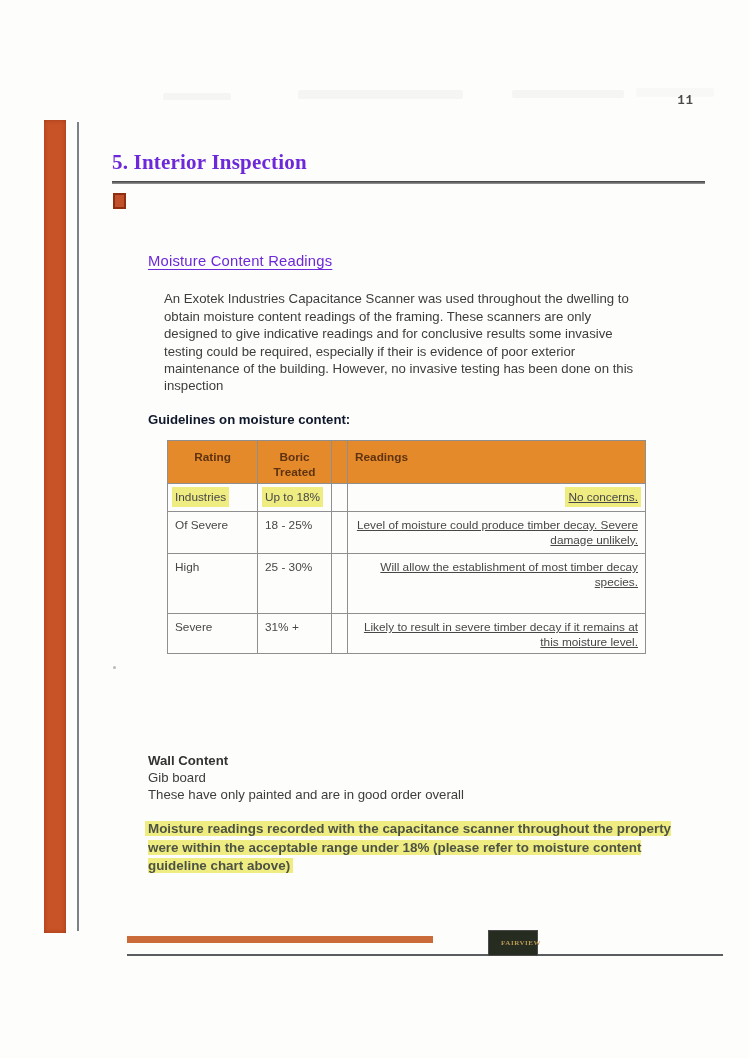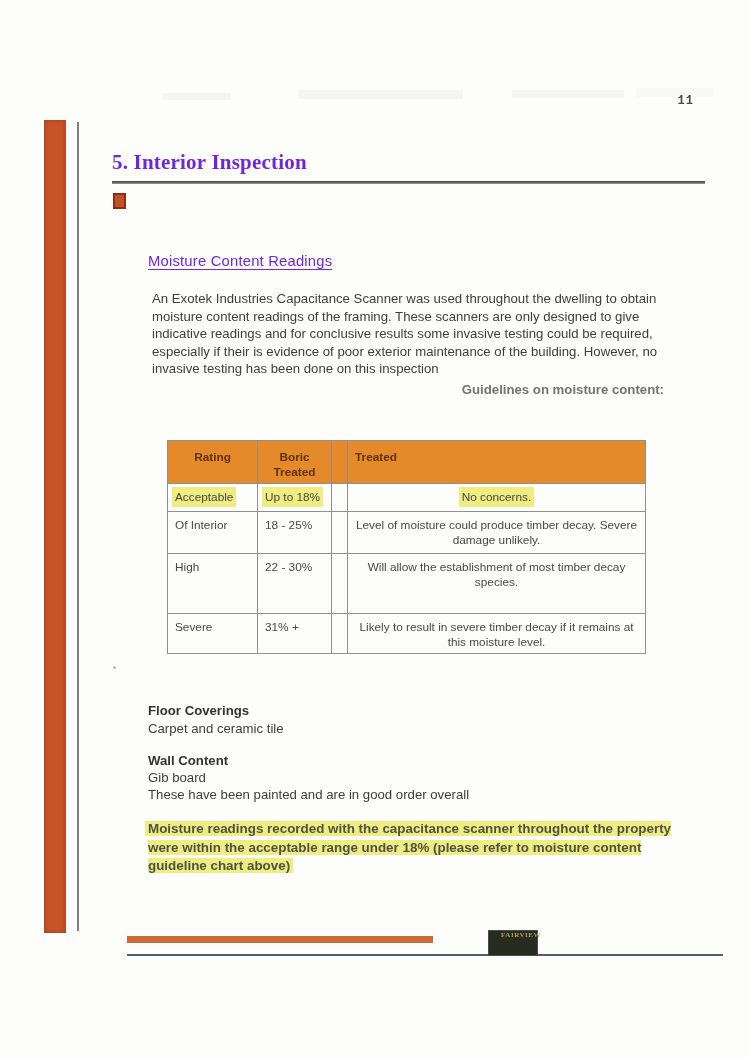--- a/index.html
+++ b/index.html
@@ -54,22 +54,22 @@
 
   .content{
     position:absolute;left:148px;top:253px;width:516px;
     font-size:13.2px;line-height:17.4px;
   }
   .mc-heading{
     font-size:14.8px;color:#6d28d9;
     text-decoration:underline;text-underline-offset:3px;
     margin-bottom:20px;letter-spacing:.2px;
   }
-  .intro{margin:4px;}
-  .guidelines-label{font-weight:bold;color:#737373;text-align:right;}
+  .intro{margin:16px;}
+  .guidelines-label{font-weight:bold;color:#0f172a;}
 
   .mc-table{
     position:absolute;left:167px;top:440px;width:478px;
     border-collapse:collapse;table-layout:fixed;
     font-size:11.8px;line-height:14.5px;color:#474747;
   }
   .mc-table td,.mc-table th{
     border:1px solid #8f8f8f;
     padding:6px 7px 4px 7px;
     vertical-align:top;
@@ -78,21 +78,21 @@
   .mc-table th{
     background:var(--table-header,#e48a2a);
     color:var(--header-text,#5f3210);
     font-weight:bold;text-align:center;
     height:34px;box-sizing:border-box;
     padding-top:9px;
   }
   .mc-table th.comment-h{text-align:left;}
   .mc-table td.rating{text-align:left;}
   .mc-table td.boric{text-align:left;}
-  .mc-table td.comment{text-align:center;}
+  .mc-table td.comment{text-align:right;text-decoration:underline;}
   tr.r0{height:28px;}
   tr.r1{height:42px;}
   tr.r2{height:60px;}
   tr.r3{height:38px;margin-top:48px;}
   tr.hl .cell-text{background:var(--highlight-yellow,#efec82);box-shadow:0 0 0 3px var(--highlight-yellow,#efec82);}
   .cell-text{display:inline;}
 
   .floor-block{position:absolute;left:148px;top:702px;font-size:13.2px;line-height:17.6px;}
   .wall-block{position:absolute;left:148px;top:752px;font-size:13.2px;line-height:17.2px;}
   .blk-label{font-weight:bold;color:#333;}
@@ -112,21 +112,21 @@
     background:var(--footer-bar,#cc6b3a);
   }
   .footer-line{
     position:absolute;left:127px;top:954px;width:596px;height:2px;
     background:#5a5d60;
   }
   .logo-badge{
     position:absolute;left:488px;top:930px;width:50px;height:26px;
     background:var(--logo-bg,#272c20);
     border:1px solid #4a4a4a;box-sizing:border-box;
-    display:flex;align-items:flex-start;justify-content:center;padding-left:16px;
+    display:flex;align-items:center;justify-content:center;padding-left:16px;
   }
   .logo-badge .logo-text{
     font-family:"Liberation Serif", serif;
     font-size:7px;font-weight:bold;letter-spacing:.5px;
     color:var(--logo-text-color,#b99a55);
   }
 </style>
 </head>
 <body>
 
@@ -158,60 +158,56 @@
       <col style="width:90px">
         <col style="width:74px">
         <col style="width:16px">
         <col style="width:298px">
     </colgroup>
     <thead>
       <tr>
         <th>Rating</th>
         <th>Boric Treated</th>
         <th></th>
-        <th class="comment-h">Treated</th>
+        <th class="comment-h">Readings</th>
       </tr>
     </thead>
     <tbody>
       <tr class="r0 hl">
-        <td class="rating"><span class="cell-text">Acceptable</span></td>
+        <td class="rating"><span class="cell-text">Industries</span></td>
         <td class="boric"><span class="cell-text">Up to 18%</span></td>
         <td></td>
         <td class="comment"><span class="cell-text">No concerns.</span></td>
       </tr>
       <tr class="r1">
-        <td class="rating"><span class="cell-text">Of Interior</span></td>
+        <td class="rating"><span class="cell-text">Of Severe</span></td>
         <td class="boric"><span class="cell-text">18 - 25%</span></td>
         <td></td>
         <td class="comment"><span class="cell-text">Level of moisture could produce timber decay. Severe damage unlikely.</span></td>
       </tr>
       <tr class="r2">
         <td class="rating"><span class="cell-text">High</span></td>
-        <td class="boric"><span class="cell-text">22 - 30%</span></td>
+        <td class="boric"><span class="cell-text">25 - 30%</span></td>
         <td></td>
         <td class="comment"><span class="cell-text">Will allow the establishment of most timber decay species.</span></td>
       </tr>
       <tr class="r3">
         <td class="rating"><span class="cell-text">Severe</span></td>
         <td class="boric"><span class="cell-text">31% +</span></td>
         <td></td>
         <td class="comment"><span class="cell-text">Likely to result in severe timber decay if it remains at this moisture level.</span></td>
       </tr>
     </tbody>
   </table>
 
-  <div class="floor-block">
-    <div class="blk-label">Floor Coverings</div>
-    <div>Carpet and ceramic tile</div>
-  </div>
 
   <div class="wall-block">
     <div class="blk-label">Wall Content</div>
     <div>Gib board</div>
-    <div>These have been painted and are in good order overall</div>
+    <div>These have only painted and are in good order overall</div>
   </div>
 
   <div class="summary-note">
     <span>Moisture readings recorded with the capacitance scanner throughout the property were within the acceptable range under 18% (please refer to moisture content guideline chart above)</span>
   </div>
 
   <div class="footer-bar"></div>
   <div class="footer-line"></div>
   <div class="logo-badge">
     <span class="logo-text">FAIRVIEW</span>

